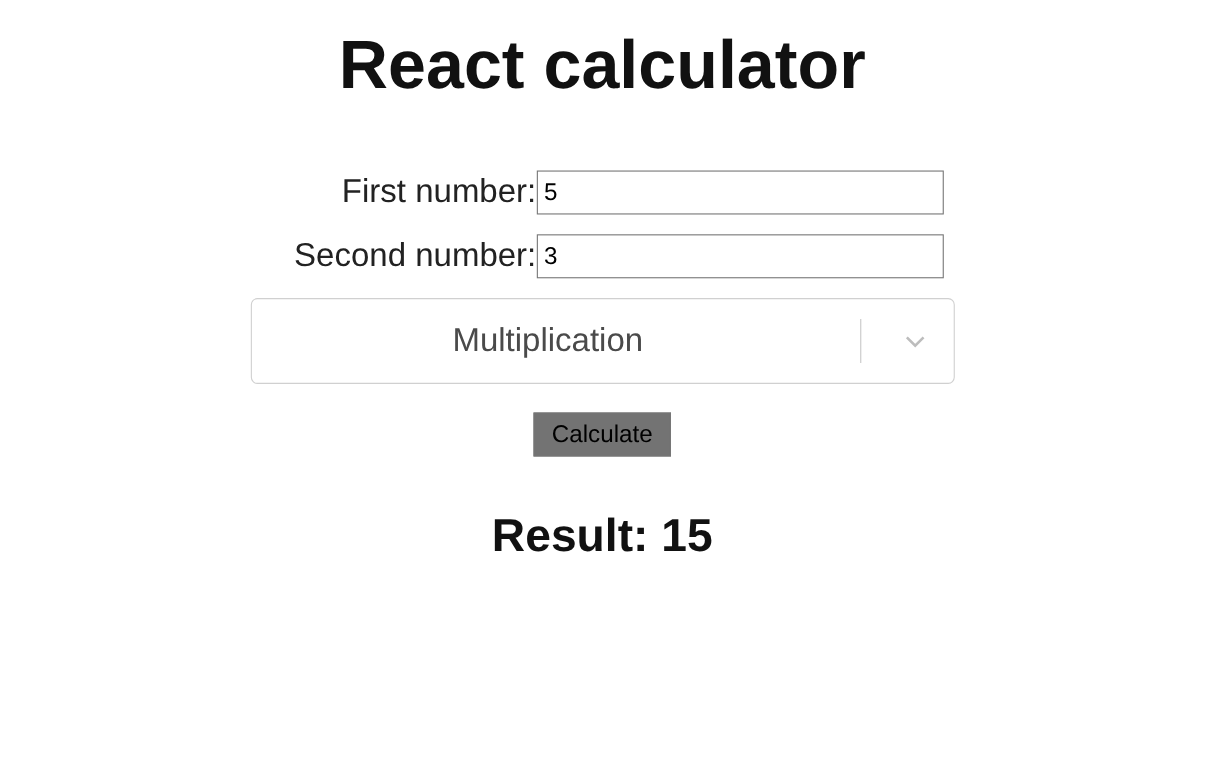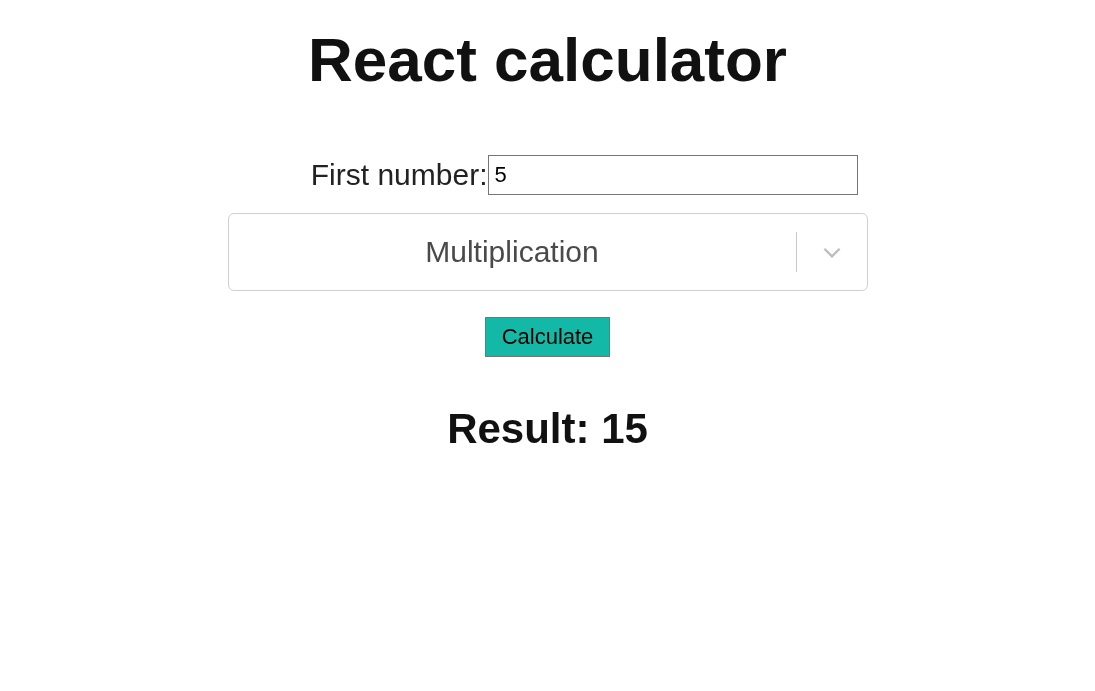--- a/index.html
+++ b/index.html
@@ -51,20 +51,21 @@
     .select-wrap {
       width: 640px;
       height: 78px;
       border: 1px solid #d0d0d0;
       border-radius: 6px;
       background: #fff;
       display: flex;
       align-items: center;
       position: relative;
       cursor: default;
+      gap: 14px;
     }
     .select-text-zone {
       flex: 1;
       display: flex;
       justify-content: center;
       align-items: center;
       padding: 0 20px;
     }
     .select-text {
       font-size: 30px;
@@ -85,21 +86,21 @@
     .select-arrow-zone svg {
       width: 26px;
       height: 26px;
       stroke: #bdbdbd;
       stroke-width: 2.2;
       fill: none;
     }
     .calc-button {
       font-size: 22px;
       padding: 6px 16px;
-      background: #14b8a6;
+      background: #737373;
       border: 1px solid #767676;
       cursor: pointer;
       font-family: Arial, sans-serif;
       margin-top: 8px;
     }
     .result {
       font-size: 42px;
       font-weight: 700;
       margin-top: 30px;
       color: #111;
@@ -111,20 +112,24 @@
 
 <h1 class="title">React calculator</h1>
 
 <div class="form-area">
 
   <div class="field-row">
     <span class="field-label">First number:</span>
     <input type="text" class="num-input" value="5" style="">
   </div>
 
+  <div class="field-row">
+    <span class="field-label">Second number:</span>
+    <input type="text" class="num-input" value="3" style="">
+  </div>
 
   <div class="select-wrap">
     <div class="select-text-zone">
       <span class="select-text">Multiplication</span>
     </div>
     <div class="select-divider"></div>
     <div class="select-arrow-zone">
       <svg viewBox="0 0 24 24">
           <polyline points="5 9 12 16 19 9"></polyline>
         </svg>

